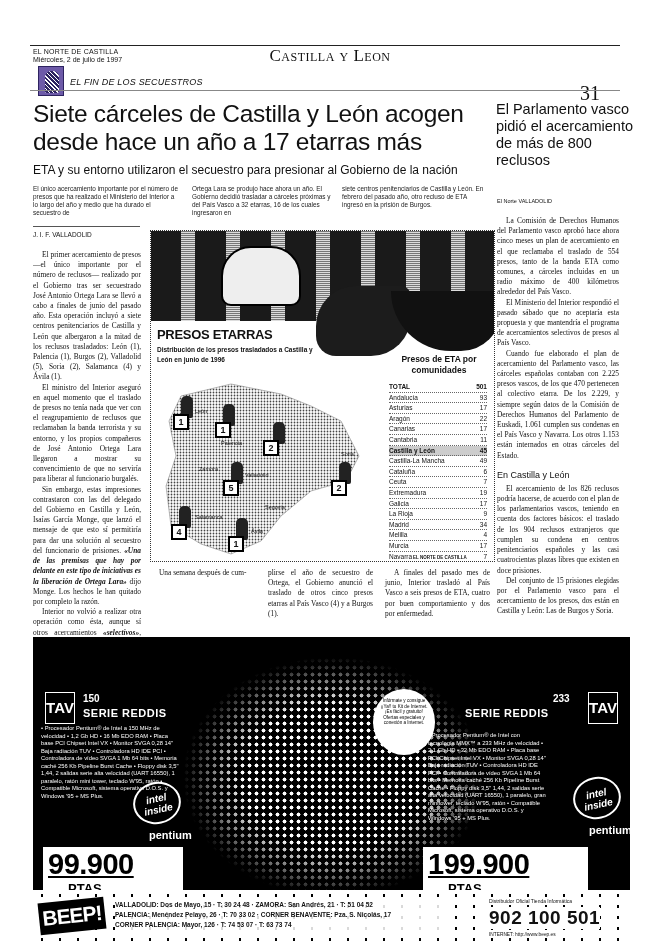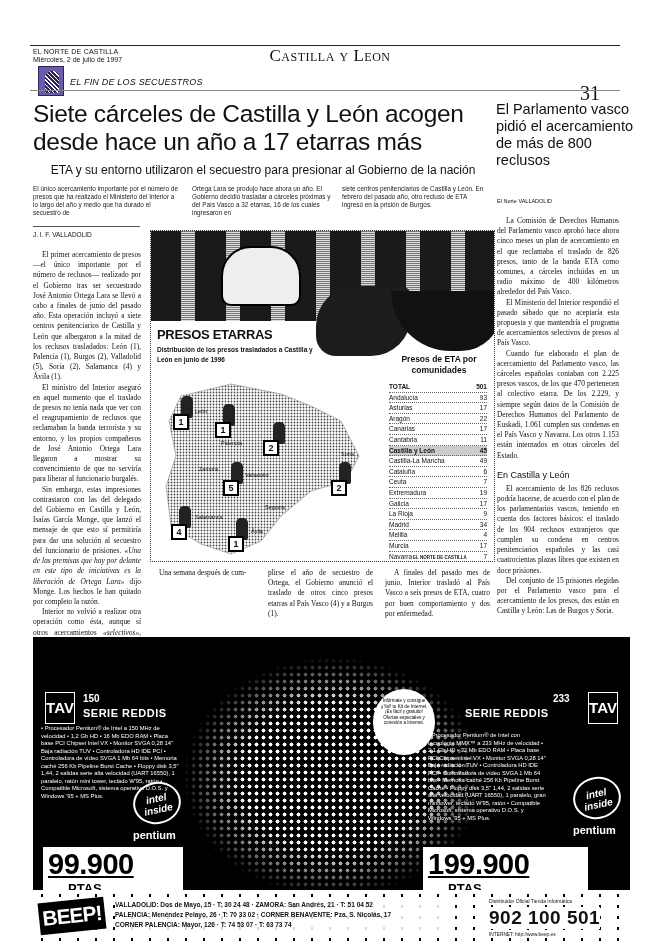--- a/index.html
+++ b/index.html
@@ -14,29 +14,29 @@
   .mast-date { left: 33px; top: 56px; font: 7px "Liberation Sans", sans-serif; }
   .mast-section { left: 215px; top: 46px; width: 230px; text-align: center; font: 17px "Liberation Serif", serif; font-variant: small-caps; letter-spacing: 0.5px; }
   .mast-page { left: 580px; top: 46px; width: 40px; font: 20px "Liberation Serif", serif; margin-top: 36px; }
   .kicker-icon { left: 38px; top: 66px; width: 26px; height: 30px; background: #6d5aa8; border: 1px solid #2d2360; overflow: hidden; }
   .kicker-icon .fig { position: absolute; left: 6px; top: 4px; width: 14px; height: 22px; background: repeating-linear-gradient(45deg,#fff 0 1px,#2d2360 1px 3px); border-radius: 6px 6px 2px 2px; }
   .kicker-text { left: 70px; top: 77px; font: italic 9px "Liberation Sans", sans-serif; letter-spacing: 0.2px; }
   .kicker-rule { left: 30px; top: 90px; width: 590px; height: 1px; background: #888; }
 
   
   .headline { left: 33px; top: 100px; width: 460px; font: 24.5px/28px "Liberation Sans", sans-serif; letter-spacing: -0.3px; }
-  .subhead { left: 33px; top: 163px; width: 460px; font: 12px "Liberation Sans", sans-serif; text-align: center; }
+  .subhead { left: 33px; top: 163px; width: 460px; font: 12px "Liberation Sans", sans-serif; }
   .lede { top: 185px; width: 145px; font: 6.4px/8px "Liberation Sans", sans-serif; color: #222; }
 
   .byline-rule { left: 33px; top: 226px; width: 107px; height: 1px; background: #555; }
   .byline { left: 33px; top: 231px; font: 6.5px "Liberation Sans", sans-serif; }
 
   .body-text { font: 7.4px/10.2px "Liberation Serif", serif; text-align: justify; color: #111; }
   .body-text p { text-indent: 9px; }
-  .body-text em { font-style: italic; }
+  .body-text em { font-style: italic; font-weight: bold; }
   .col1 { left: 33px; top: 250px; width: 108px; }
   .col-bottom { top: 568px; width: 105px; }
 
   
   .info { left: 150px; top: 230px; width: 345px; height: 332px; border: 1px dotted #333; overflow: hidden; background: #fff; }
   .bars { position: absolute; left: 0; top: 0; width: 345px; height: 90px; background: #1a1a1a; }
   .bar { position: absolute; top: 0; width: 14px; height: 90px; background: repeating-linear-gradient(0deg, #ddd 0 1px, #777 1px 2px); }
   .hand { position: absolute; left: 70px; top: 15px; width: 80px; height: 60px; background: #eee; border-radius: 30px 30px 10px 10px; border: 2px solid #000; }
   .fist { position: absolute; left: 165px; top: 55px; width: 95px; height: 70px; background: #1c1c1c; border-radius: 40px 10px 40px 20px; }
   .sleeve { position: absolute; left: 240px; top: 60px; width: 110px; height: 60px; background: #111; border-radius: 0 0 40px 60px; }
@@ -65,21 +65,21 @@
   .ad-title { position: absolute; left: 0; top: 2px; width: 597px; text-align: center; color: #fff; font: bold 29px "DejaVu Sans Mono", monospace; letter-spacing: 4px; }
   .halftone { position: absolute; left: 150px; top: 20px; width: 300px; height: 240px;
     background: radial-gradient(circle, #fff 1.8px, transparent 2.2px) 0 0 / 7px 7px;
     -webkit-mask: radial-gradient(ellipse 150px 120px at center, #000 60%, transparent 100%);
     mask: radial-gradient(ellipse 150px 120px at center, #000 60%, transparent 100%); }
   .tay { position: absolute; width: 30px; height: 32px; border: 1.5px solid #fff; color: #fff; font: bold 15px/30px "Liberation Sans", sans-serif; text-align: center; }
   .model-num { position: absolute; color: #fff; font: bold 10px "Liberation Sans", sans-serif; }
   .series { position: absolute; color: #fff; font: bold 11px "Liberation Sans", sans-serif; letter-spacing: 0.5px; }
   .specs { position: absolute; color: #fff; font: 5.8px/7.5px "Liberation Sans", sans-serif; }
   .intel { position: absolute; width: 48px; height: 42px; border: 2px solid #fff; border-radius: 50%; color: #fff; font: italic bold 10px/11px "Liberation Sans", sans-serif; text-align: center; padding-top: 9px; transform: rotate(-12deg); }
-  .pentium { position: absolute; color: #fff; font: bold 11px "Liberation Sans", sans-serif; }
+  .pentium { position: absolute; color: #fff; font: bold 11px "Liberation Sans", sans-serif; margin-left: 16px; }
   .price-box { position: absolute; background: #fff; color: #000; }
   .price-box .big { font: bold 29px/30px "Liberation Sans", sans-serif; letter-spacing: -0.5px; text-decoration: underline; }
   .price-box .ptas { font: bold 13px "Liberation Sans", sans-serif; padding-left: 20px; }
   .price-box .iva { font: 6px "Liberation Sans", sans-serif; text-align: center; }
   .bubble { position: absolute; left: 340px; top: 52px; width: 62px; height: 66px; background: #fff; border-radius: 50%; color: #000; font: 4.6px/5.6px "Liberation Sans", sans-serif; text-align: center; padding: 9px 5px; }
   .ad-footer { position: absolute; left: 0; top: 253px; width: 597px; height: 58px; background: #fff;
     background-image: radial-gradient(circle, #000 1.2px, transparent 1.5px); background-size: 18px 11px; }
   .beep-logo { position: absolute; left: 6px; top: 10px; width: 66px; height: 32px; background: #000; color: #fff; font: bold 21px/32px "Liberation Sans", sans-serif; text-align: center; transform: rotate(-6deg); letter-spacing: -1px; }
   .addr { position: absolute; left: 82px; top: 10px; width: 340px; font: bold 6.5px/10px "Liberation Sans", sans-serif; background: rgba(255,255,255,0.85); }
   .phone-lbl { position: absolute; left: 456px; top: 8px; font: 5px "Liberation Sans", sans-serif; background: #fff; }
@@ -246,21 +246,21 @@
         <span>7</span>
       </div>
 
   </div>
   <div class="credit">EL NORTE DE CASTILLA</div>
 </div>
 
 <h2 class="abs side-head" style="font-weight:normal">El Parlamento vasco pidió el acercamiento de más de 800 reclusos</h2>
 <div class="abs side-by">El Norte VALLADOLID</div>
 <div class="abs body-text side-body">
-  <p>La Comisión de Derechos Humanos del Parlamento vasco aprobó hace ahora cinco meses un plan de acercamiento en el que reclamaba el traslado de 826 presos, tanto de la banda ETA como comunes, a cárceles incluidas en un radio máximo de 400 kilómetros alrededor del País Vasco.</p>
+  <p>La Comisión de Derechos Humanos del Parlamento vasco aprobó hace ahora cinco meses un plan de acercamiento en el que reclamaba el traslado de 554 presos, tanto de la banda ETA como comunes, a cárceles incluidas en un radio máximo de 400 kilómetros alrededor del País Vasco.</p>
   <p>El Ministerio del Interior respondió el pasado sábado que no aceptaría esta propuesta y que mantendría el programa de acercamientos selectivos de presos al País Vasco.</p>
   <p>Cuando fue elaborado el plan de acercamiento del Parlamento vasco, las cárceles españolas contaban con 2.225 presos vascos, de los que 470 pertenecen al colectivo etarra. De los 2.229, y siempre según datos de la Comisión de Derechos Humanos del Parlamento de Euskadi, 1.061 cumplen sus condenas en el País Vasco y Navarra. Los otros 1.153 están internados en otras cárceles del Estado.</p>
   <div class="side-sub">En Castilla y León</div>
   <p>El acercamiento de los 826 reclusos podría hacerse, de acuerdo con el plan de los parlamentarios vascos, teniendo en cuenta dos factores básicos: el traslado de los 904 reclusos extranjeros que cumplen su condena en centros penitenciarios españoles y las casi cuatrocientas plazas libres que existen en doce prisiones.</p>
   <p>Del conjunto de 15 prisiones elegidas por el Parlamento vasco para el acercamiento de los presos, dos están en Castilla y León: Las de Burgos y Soria.</p>
 </div>
 
 <div class="abs ad">
   <div class="halftone"></div>
 

